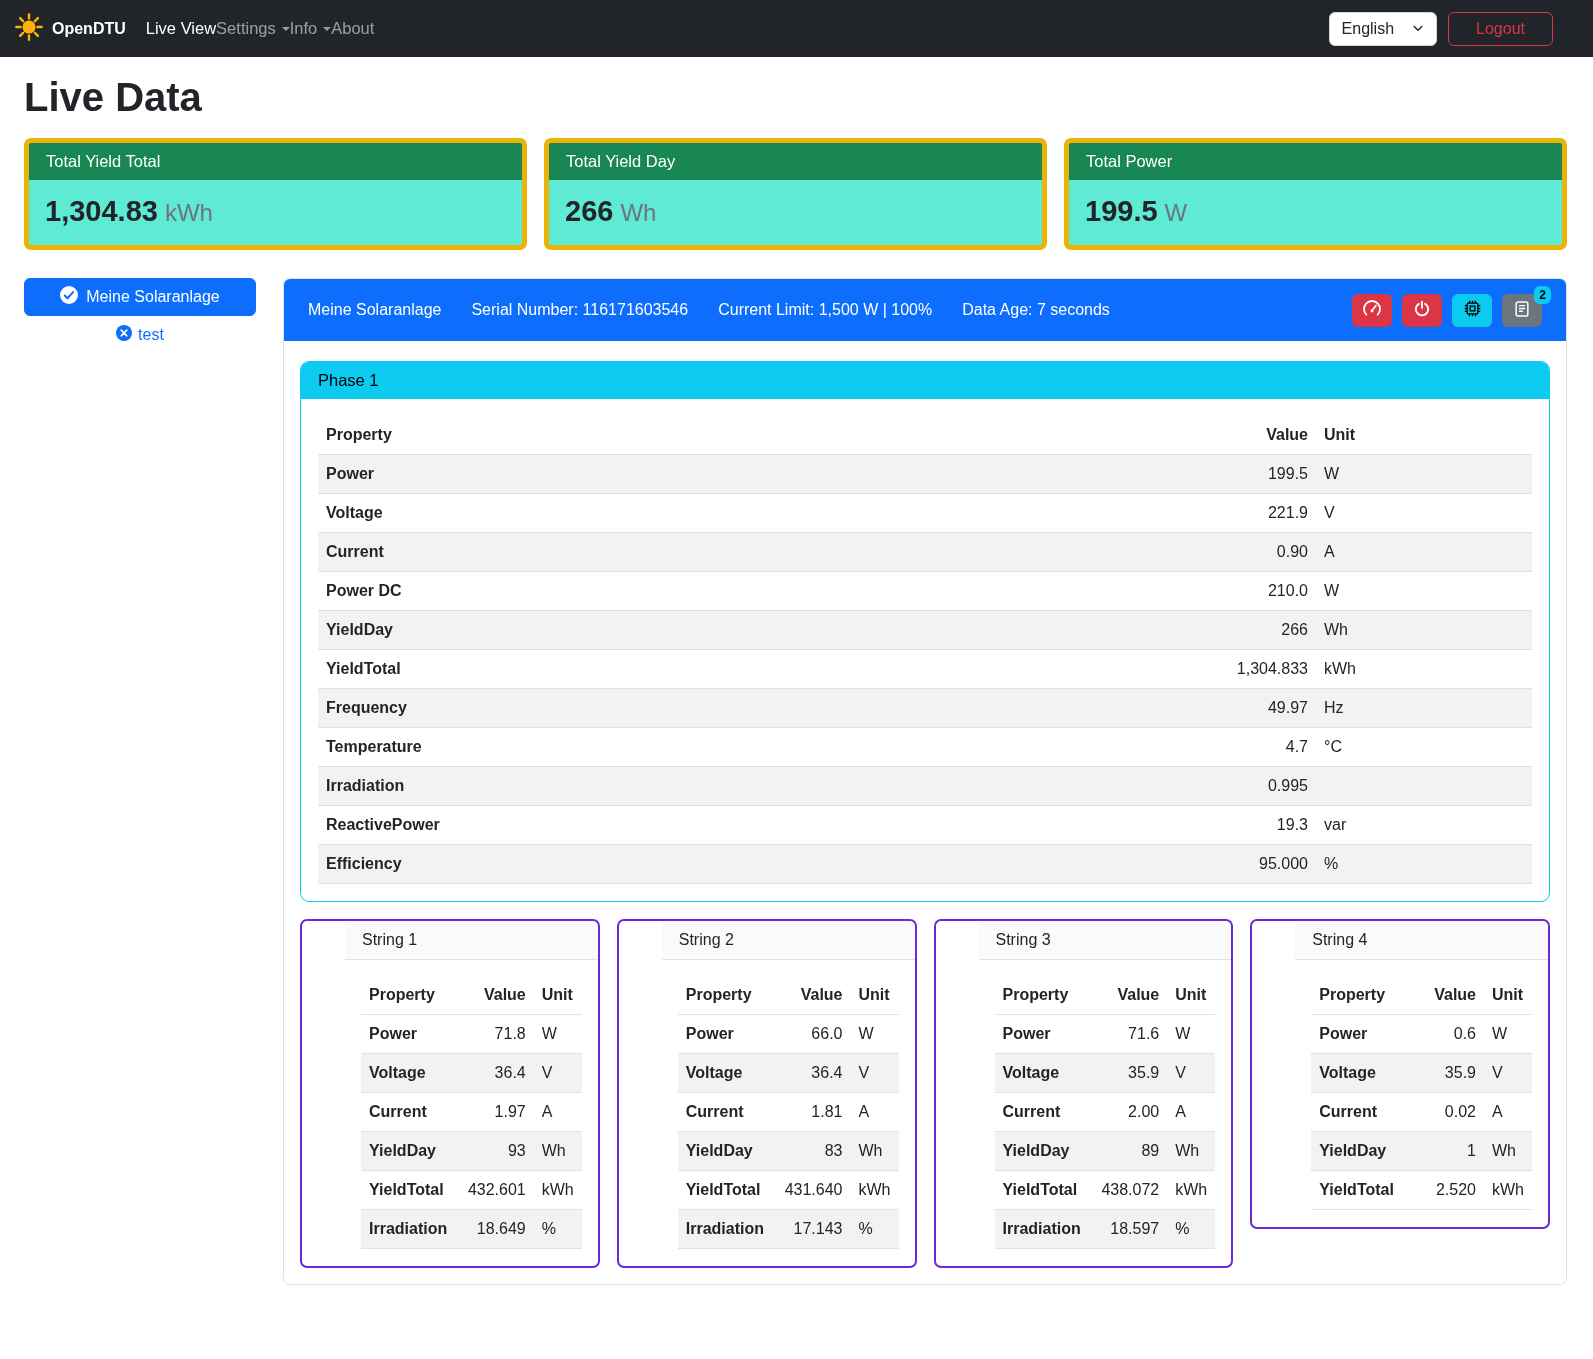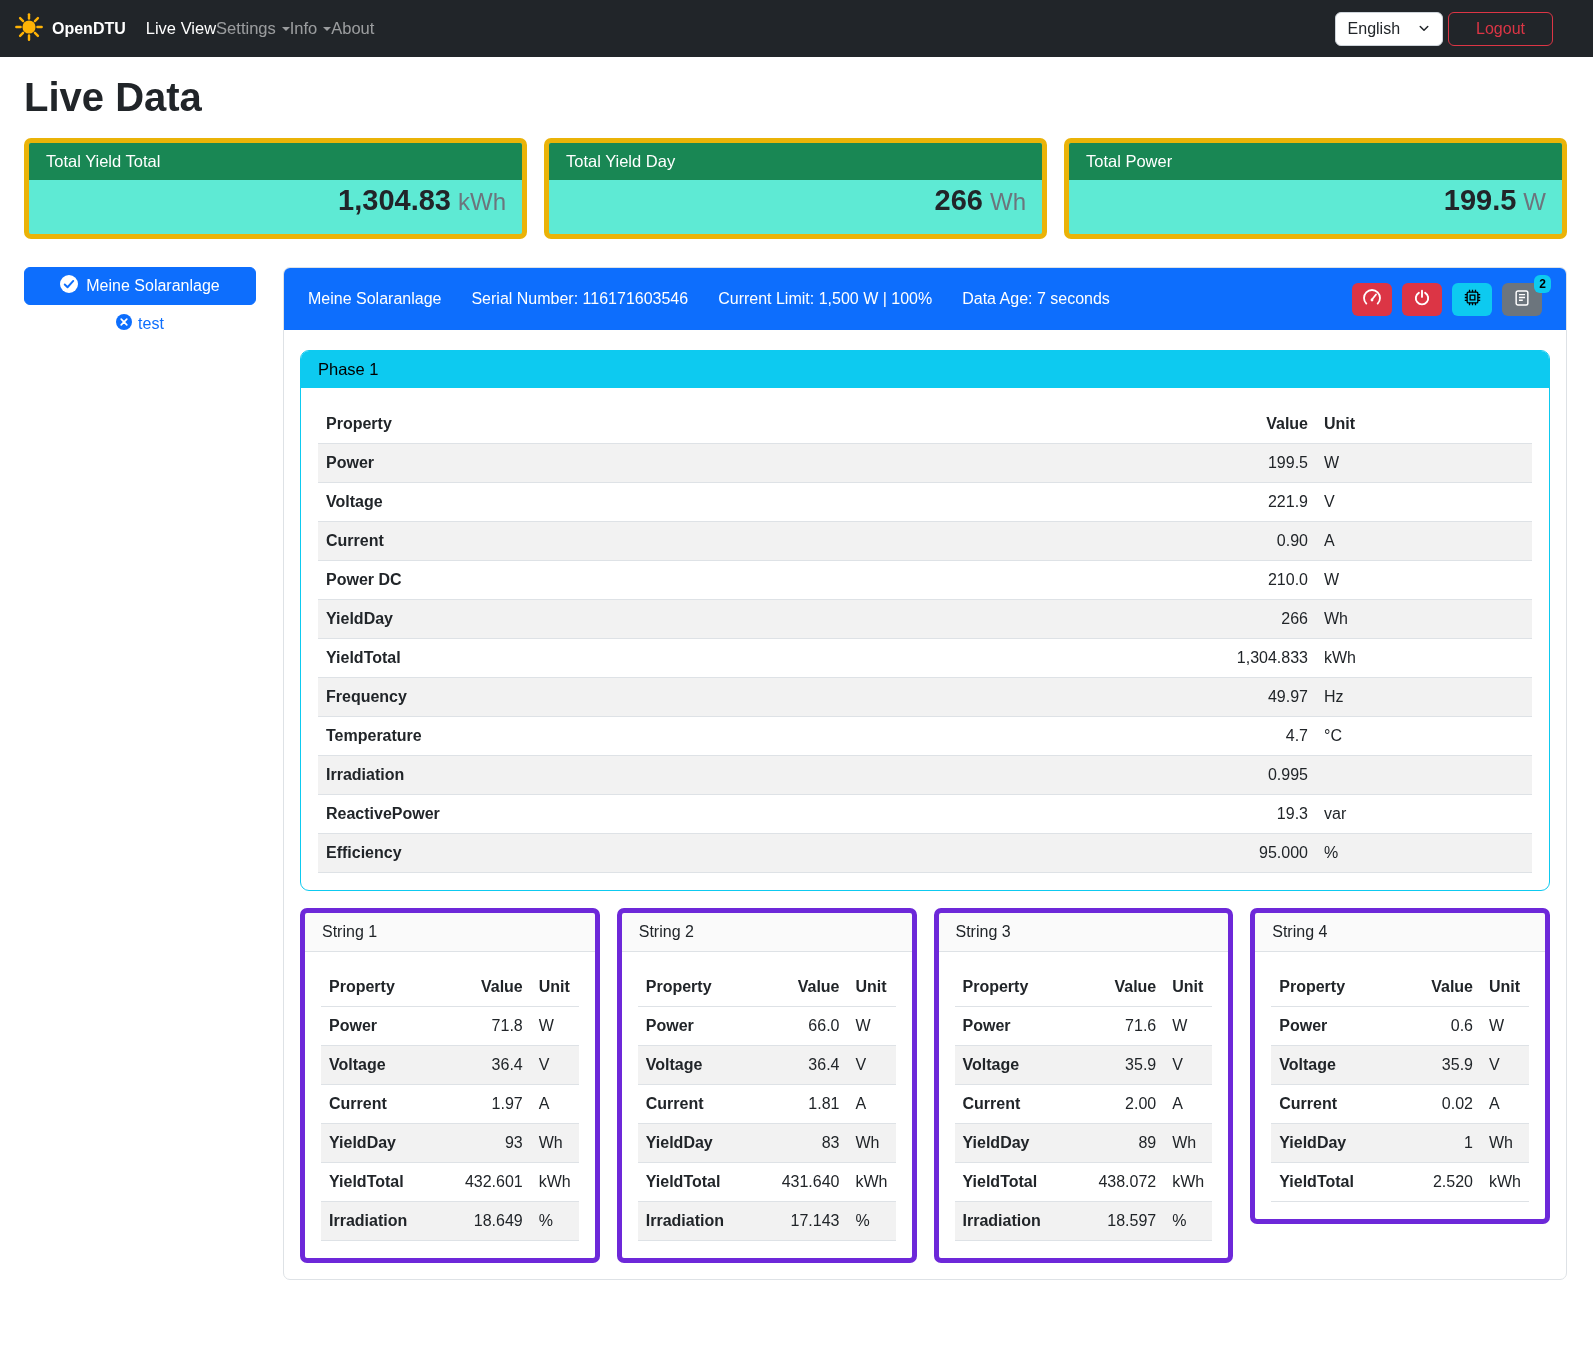--- a/index.html
+++ b/index.html
@@ -39,21 +39,21 @@
     align-items: center;
   }
   .nav-link.active { color: #fff; }
   .caret {
     display: inline-block; width: 0; height: 0;
     border-top: 4.5px solid currentColor;
     border-left: 4.5px solid transparent;
     border-right: 4.5px solid transparent;
     margin-left: 6px;
   }
-  .nav-right { margin-left: auto; display: flex; align-items: center; gap: 5px; }
+  .nav-right { margin-left: auto; display: flex; align-items: center; gap: 11px; }
   .lang-select {
     background: #fff;
     border: 1px solid #ced4da;
     border-radius: 6px;
     padding: 7px 12px;
     font-size: 16px;
     color: #212529;
     display: flex;
     align-items: center;
     gap: 18px;
@@ -81,21 +81,21 @@
     border-radius: 7px;
     overflow: hidden;
     background: #5eead4;
   }
   .summary-card-header {
     background: #198754;
     color: #fff;
     font-size: 16.5px;
     padding: 9px 17px;
   }
-  .summary-card-body { text-align: right; padding: 4px 16px 17px; }
+  .summary-card-body { text-align: left; padding: 15px 16px 17px; }
   .big-value { font-size: 29px; font-weight: 700; color: #212529; }
   .big-unit { font-size: 24px; color: #6c757d; margin-left: 7px; }
 
   
   .inverter-section { display: flex; gap: 27px; margin-top: 28px; align-items: flex-start; }
   .inverter-sidebar {
     width: 232px; flex-shrink: 0;
     display: flex; flex-direction: column; align-items: center; gap: 9px;
   }
   .inverter-btn {
@@ -176,24 +176,25 @@
   .phase-table .col-val { width: 130px; }
   .string-table .col-unit { width: 48px; }
   .string-table .col-val { width: 78px; }
   .stripe-odd tr:nth-of-type(odd) { background: rgba(0,0,0,.05); }
   .stripe-even tr:nth-of-type(even) { background: rgba(0,0,0,.05); }
 
   
   .strings-row { display: flex; gap: 17px; align-items: flex-start; }
   .string-card {
     flex: 1;
-    border: 5px solid #6d28d9;
+    border: 2px solid #6d28d9;
     border-radius: 7px;
     overflow: hidden;
     background: #fff;
+    padding-left: 43px;
   }
   .string-header {
     background: rgba(0,0,0,.02);
     border-bottom: 1px solid #dee2e6;
     font-size: 16px;
     padding: 10px 17px;
   }
   .string-body { padding: 16px 16px 1px; }
 </style>
 </head>

